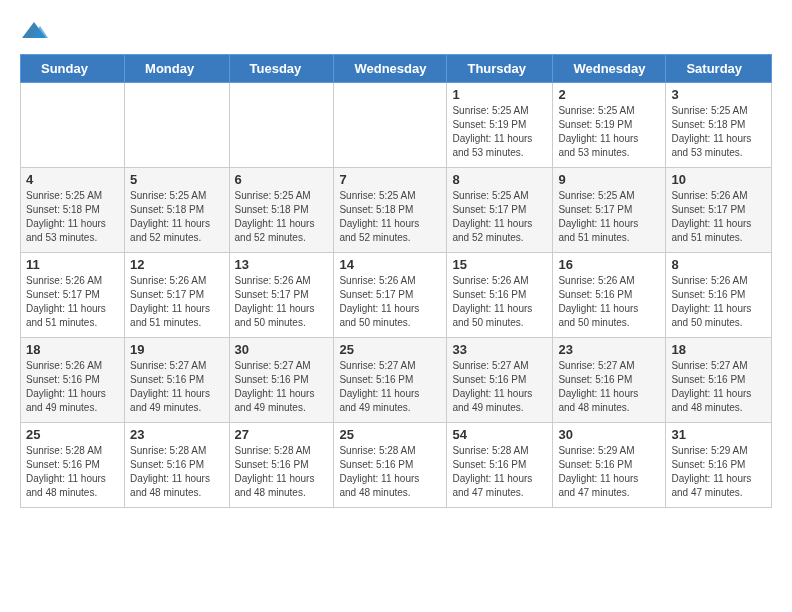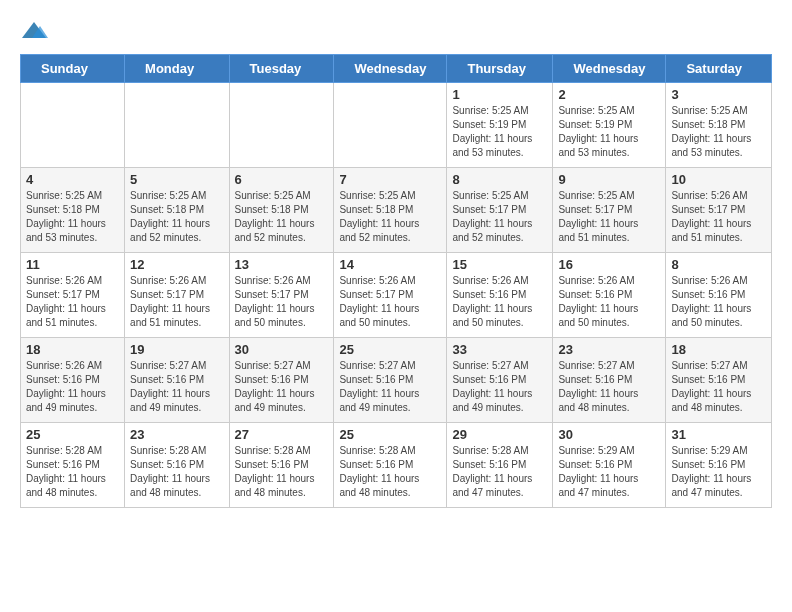--- a/index.html
+++ b/index.html
@@ -315,21 +315,21 @@
 and 48 minutes.</div>
         </td>
         <td>
           <span class="day-number">25</span>
           <div class="day-info" style="white-space: pre-line;">Sunrise: 5:28 AM
 Sunset: 5:16 PM
 Daylight: 11 hours
 and 48 minutes.</div>
         </td>
         <td>
-          <span class="day-number">29</span>
+          <span class="day-number">54</span>
           <div class="day-info" style="white-space: pre-line;">Sunrise: 5:28 AM
 Sunset: 5:16 PM
 Daylight: 11 hours
 and 47 minutes.</div>
         </td>
         <td>
           <span class="day-number">30</span>
           <div class="day-info" style="white-space: pre-line;">Sunrise: 5:29 AM
 Sunset: 5:16 PM
 Daylight: 11 hours

